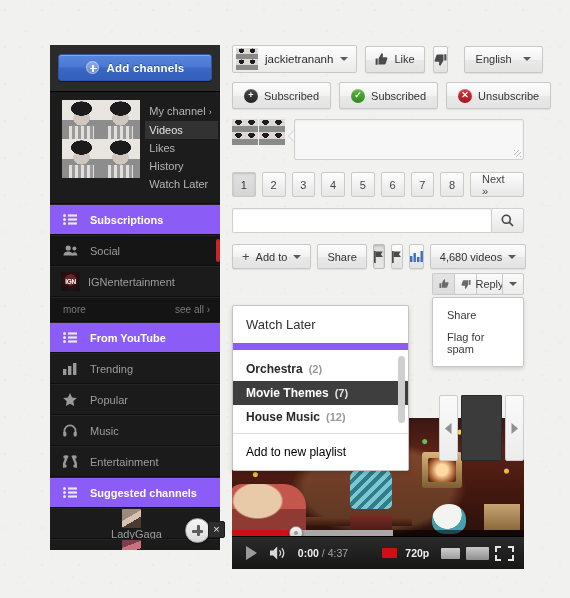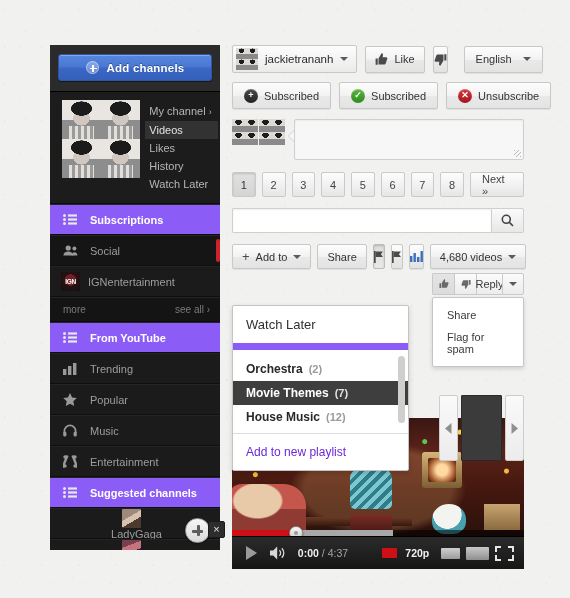--- a/index.html
+++ b/index.html
@@ -281,21 +281,21 @@
   .dd-item .cnt { color: #9a9a9a; font-size: 11px; }
   .dd-item.sel { background: #3e3e3e; color:#fff; font-weight: bold; }
   .dd-item.sel .cnt { color:#e2e2e2; }
   .dd-item.bold { font-weight: bold; }
   .dd-scroll {
     position:absolute; right: 3px; top: 6px; width: 7px; height: 67px;
     background: #cfcfcf; border-radius: 4px;
   }
   .dd-foot {
     border-top: 1px solid #dcdcdc; padding: 11px 13px;
-    font-size: 12px; color: #6d28d9; cursor: pointer;
+    font-size: 12px; color: #000000; cursor: pointer;
   }
 
   
   .reply-stack { position: absolute; right: 0; top: 228px; width: 92px; z-index: 22; }
   .reply-bar { display: flex; border-radius: 10px; }
   .rb {
     height: 22px; min-width: 22px; display:flex; align-items:center; justify-content:center;
     background: linear-gradient(to bottom,#fbfbfb,#ececec);
     border: 1px solid #c9c9c9; border-right: none;
     font-size: 11px; color:#3a3a3a; cursor:pointer;

